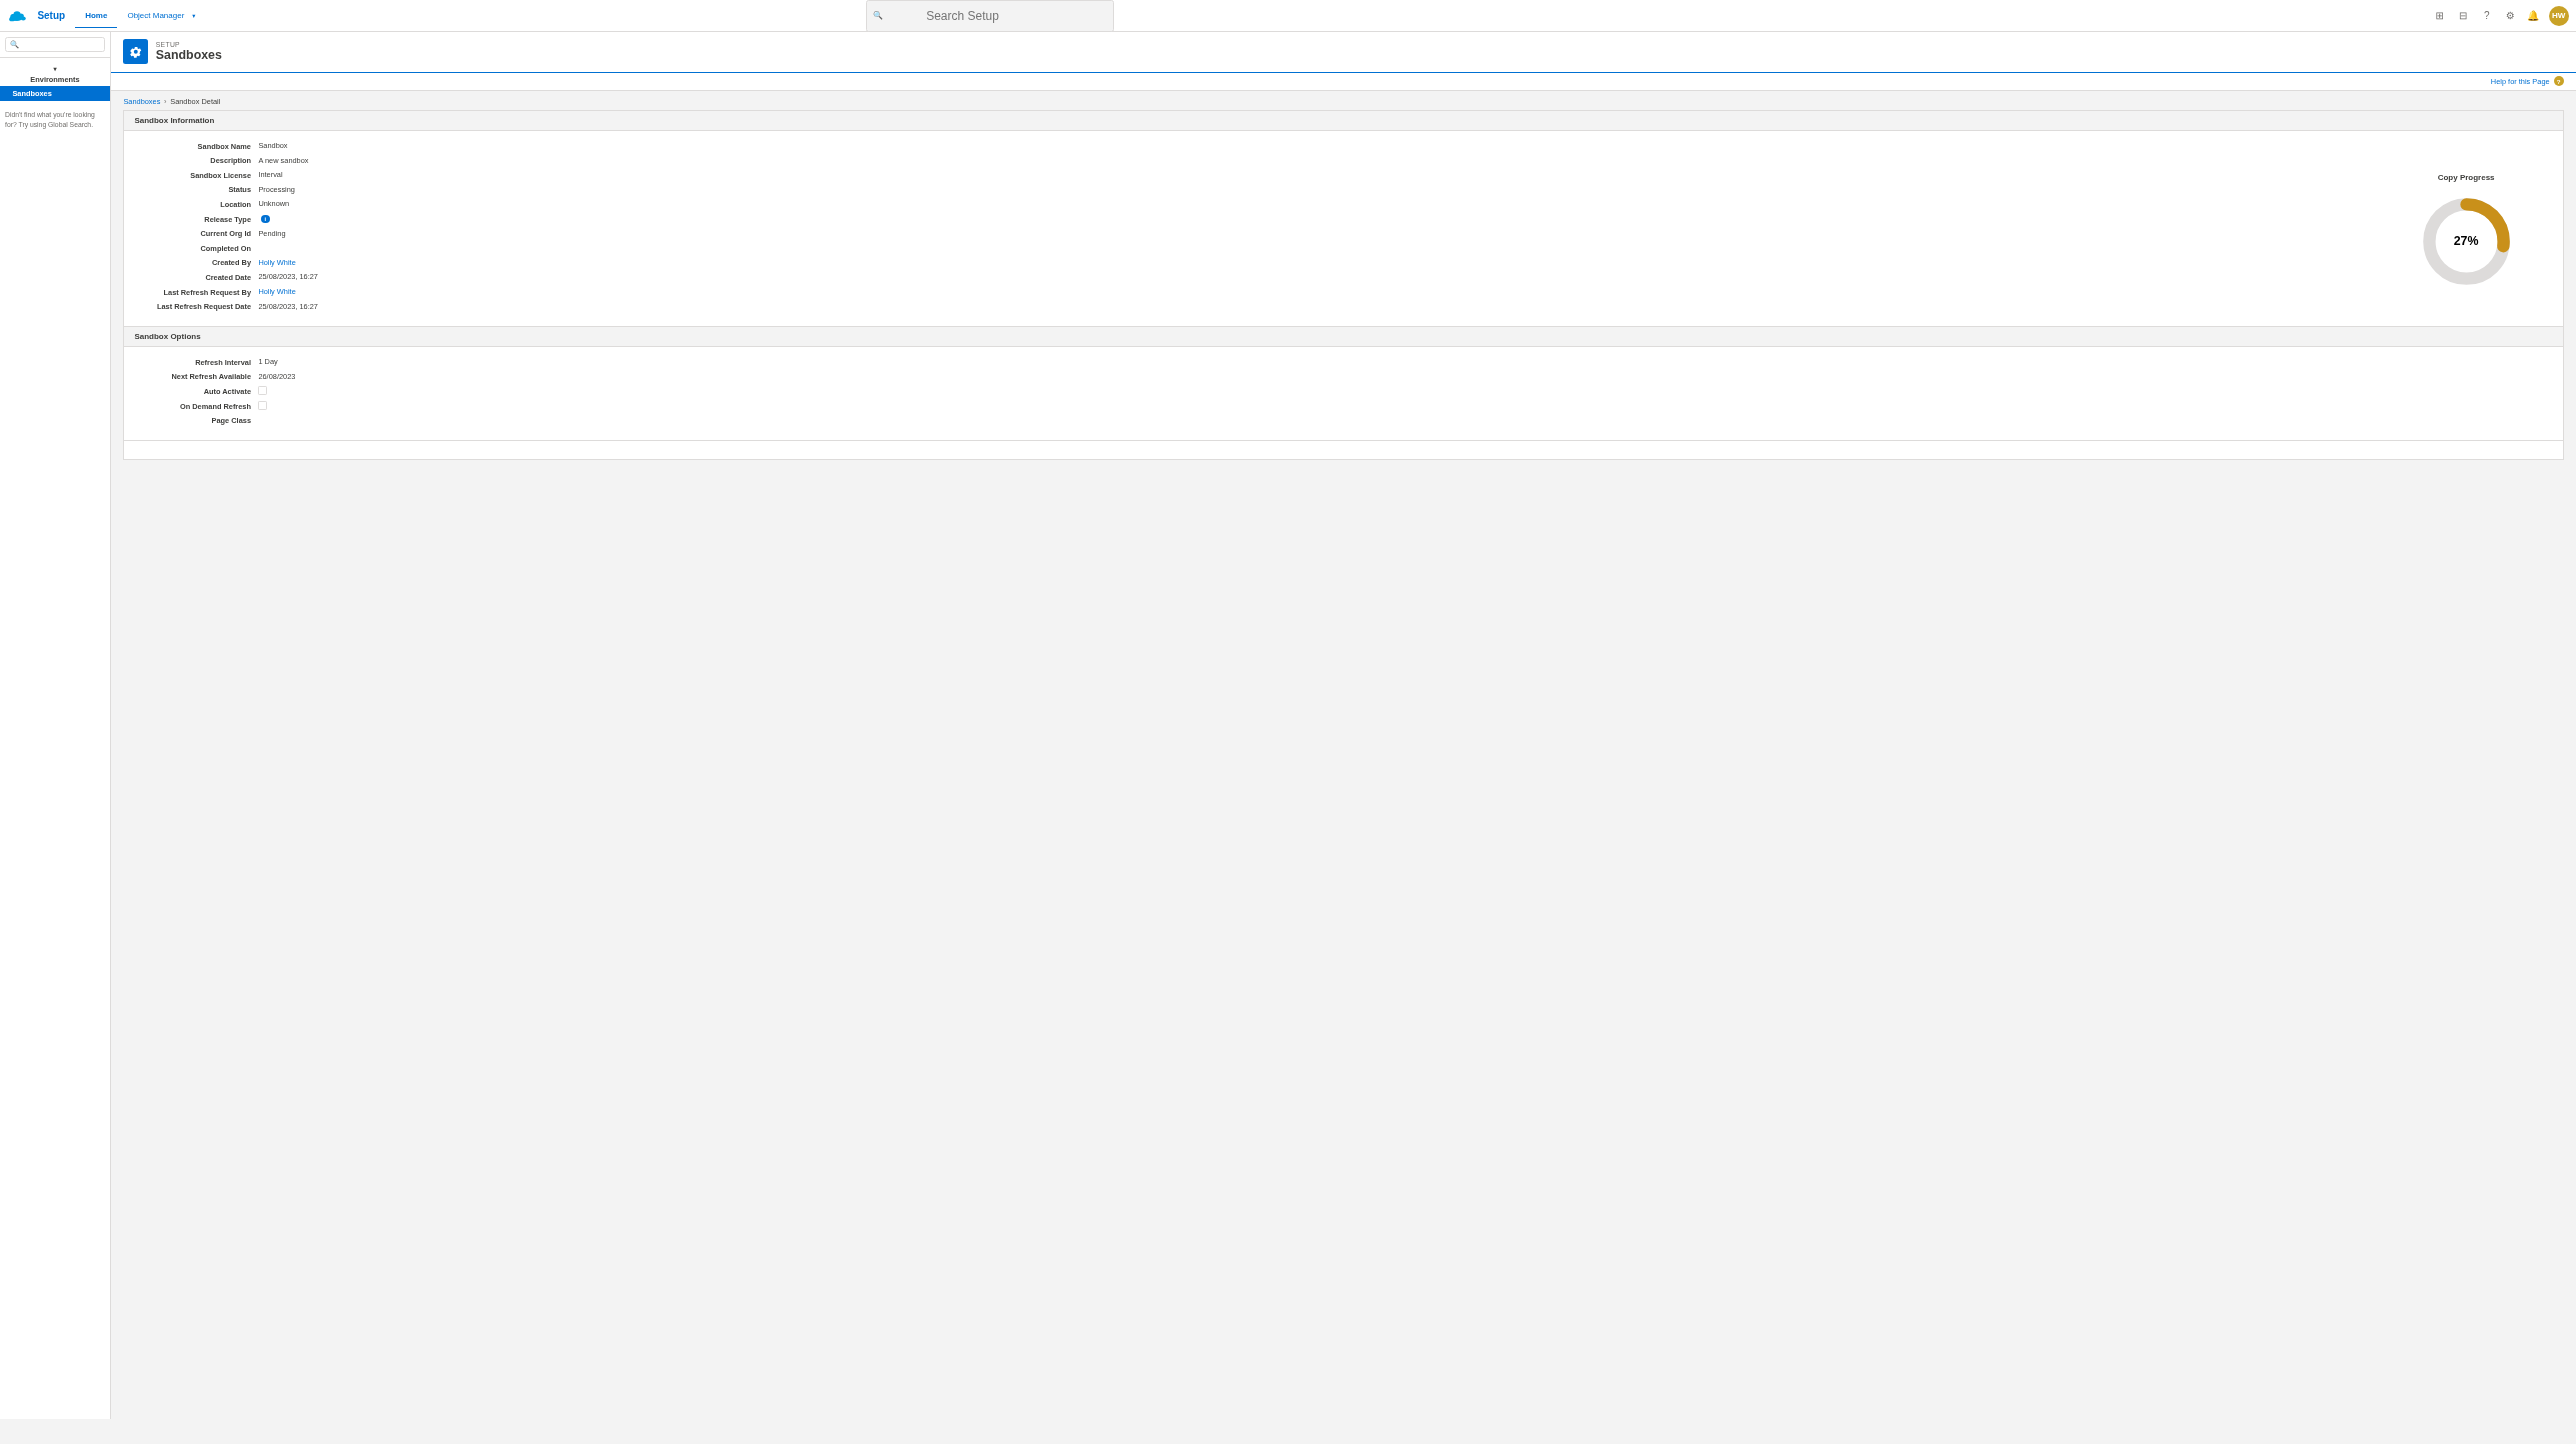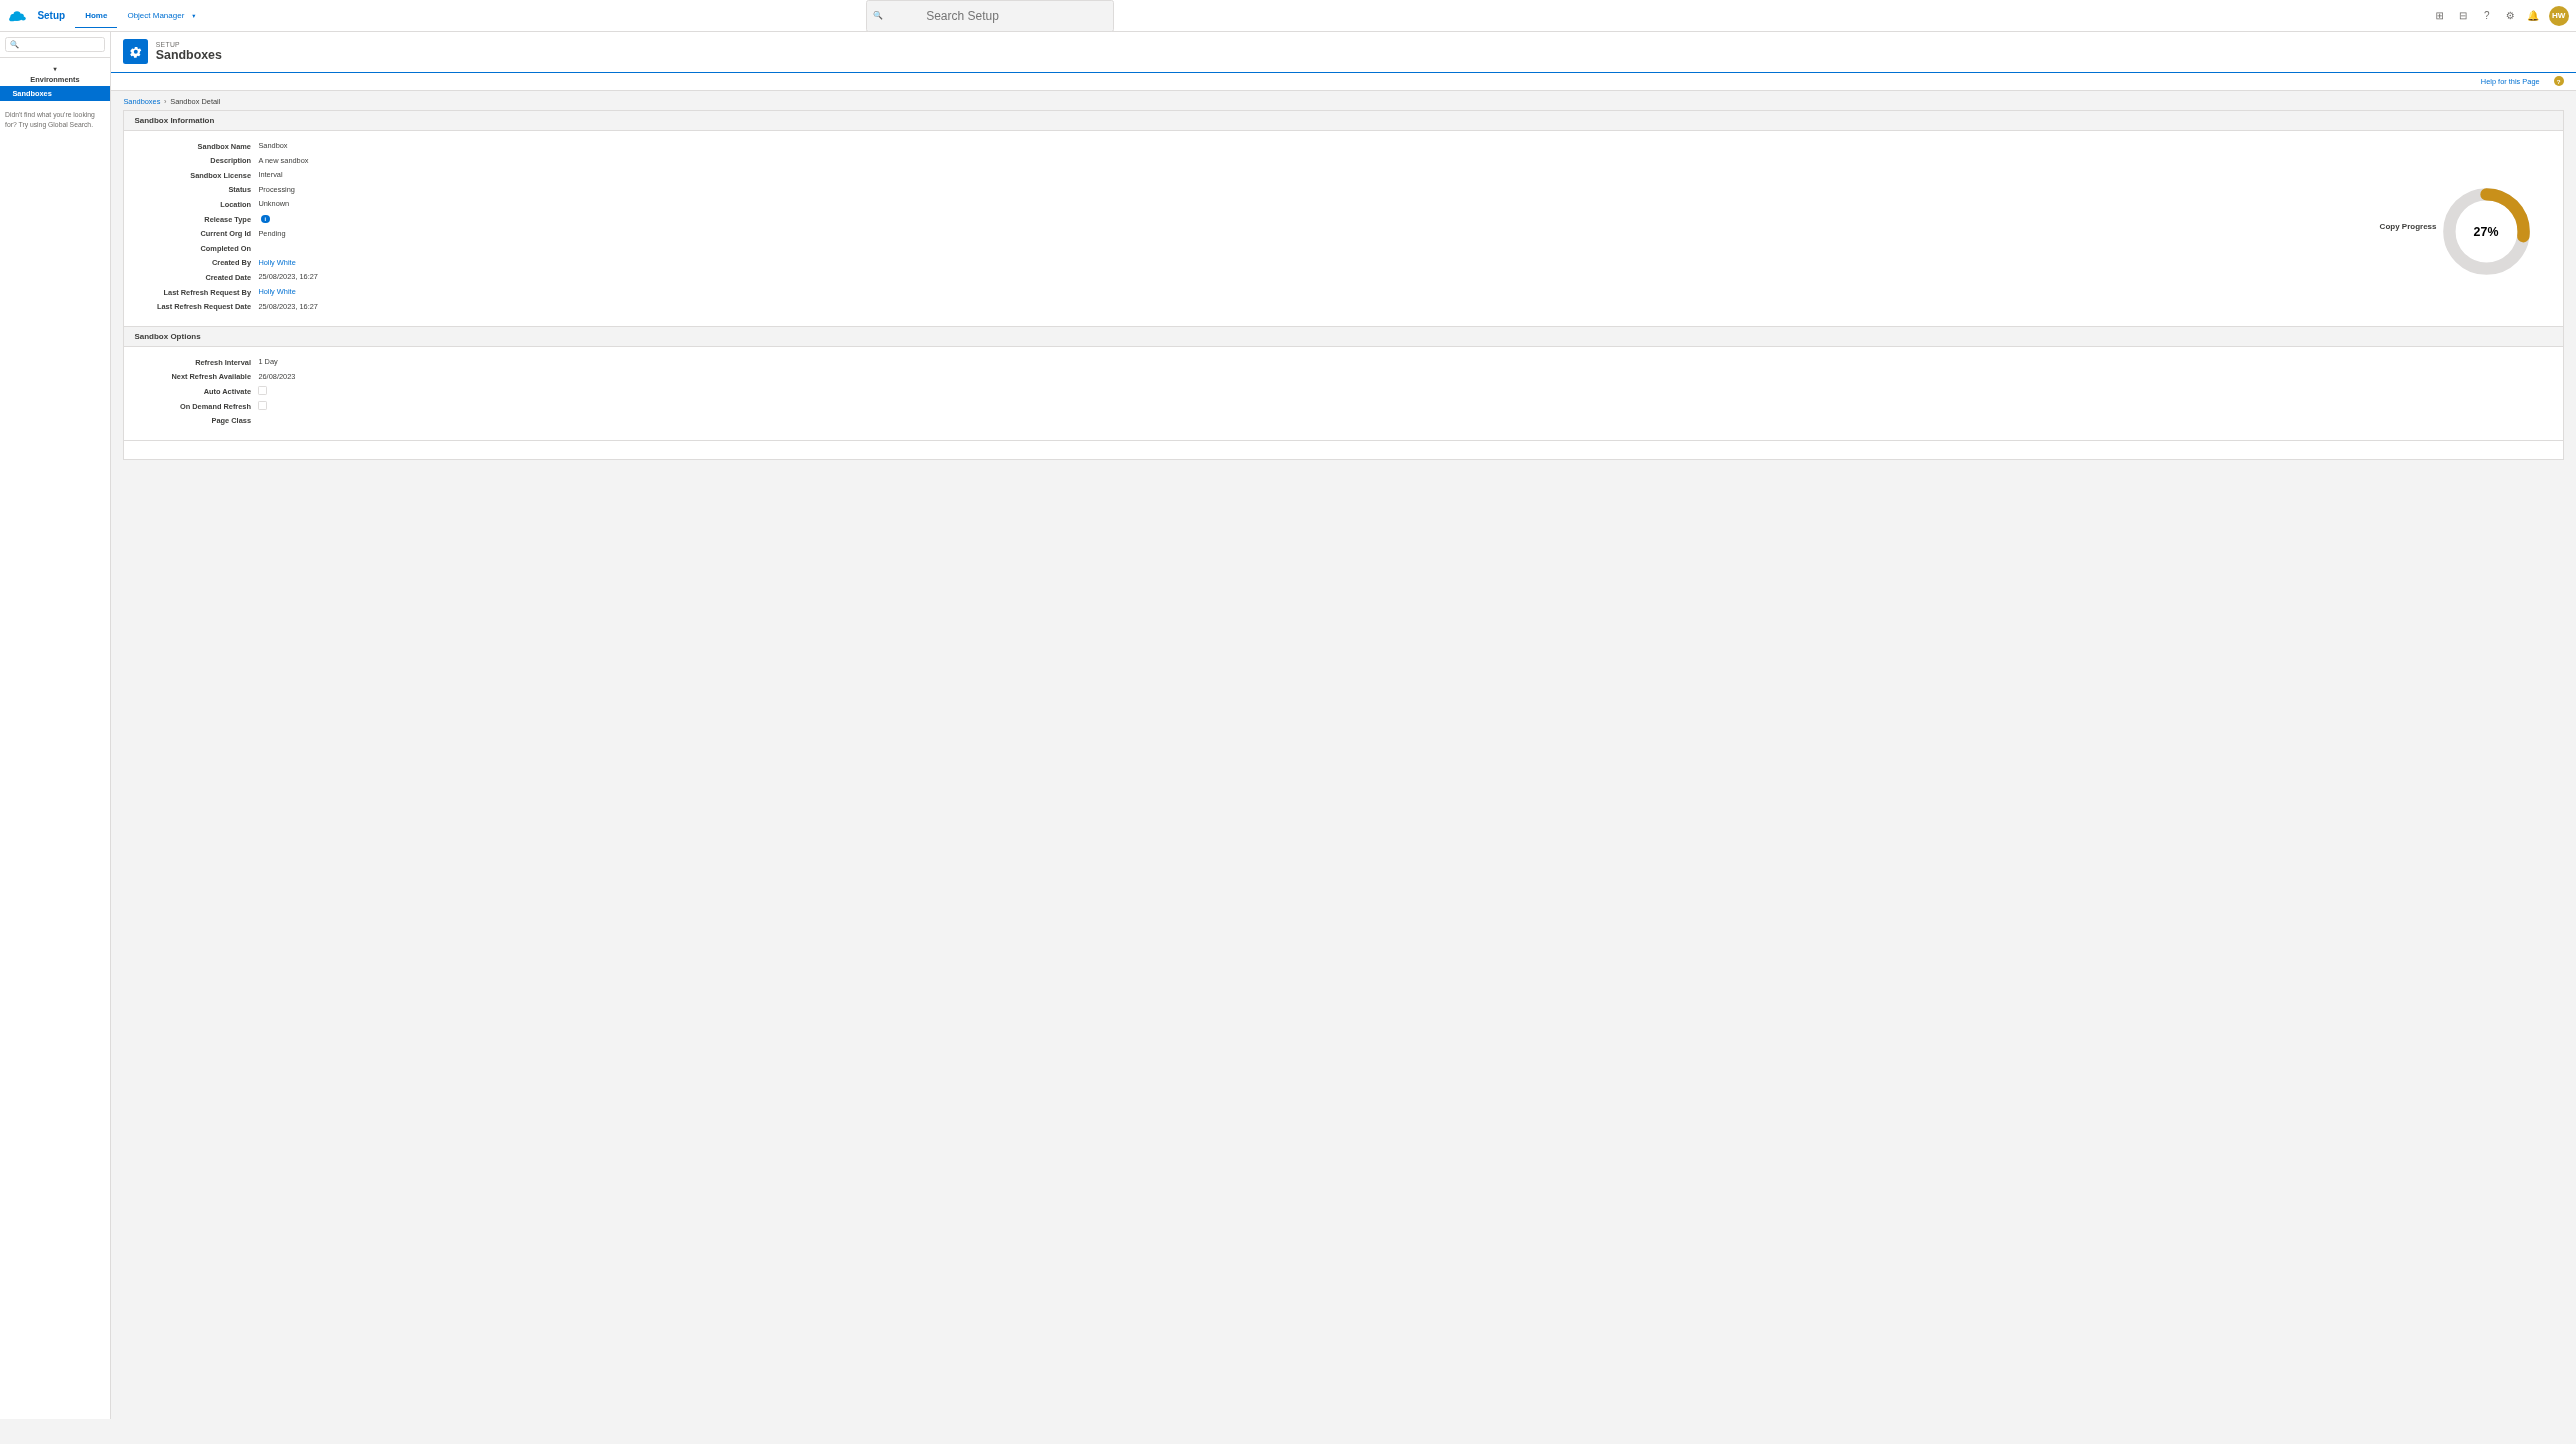--- a/index.html
+++ b/index.html
@@ -200,21 +200,21 @@
       padding: 3.7px 12.4px;
       background: #fff;
       border-bottom: 0.6px solid #dddbda;
     }
     .help-link {
       color: #0070d2;
       font-size: 7.4px;
       cursor: pointer;
       display: flex;
       align-items: center;
-      gap: 14px;
+      gap: 4px;
     }
 
     
     .content-area {
       padding: 0 12.4px 12.4px 12.4px;
     }
 
     
     .breadcrumb {
       display: flex;
@@ -297,21 +297,21 @@
       height: 8.7px;
       border: 0.6px solid #dddbda;
       background: #fff;
       border-radius: 1.2px;
     }
 
     
     .progress-area {
       width: 173px;
       display: flex;
-      flex-direction: row;
+      flex-direction: column;
       align-items: center;
       padding-top: 6.2px;
     }
     .progress-title {
       font-size: 8px;
       font-weight: 600;
       color: #3e3e3c;
       margin-bottom: 10px;
     }
 

